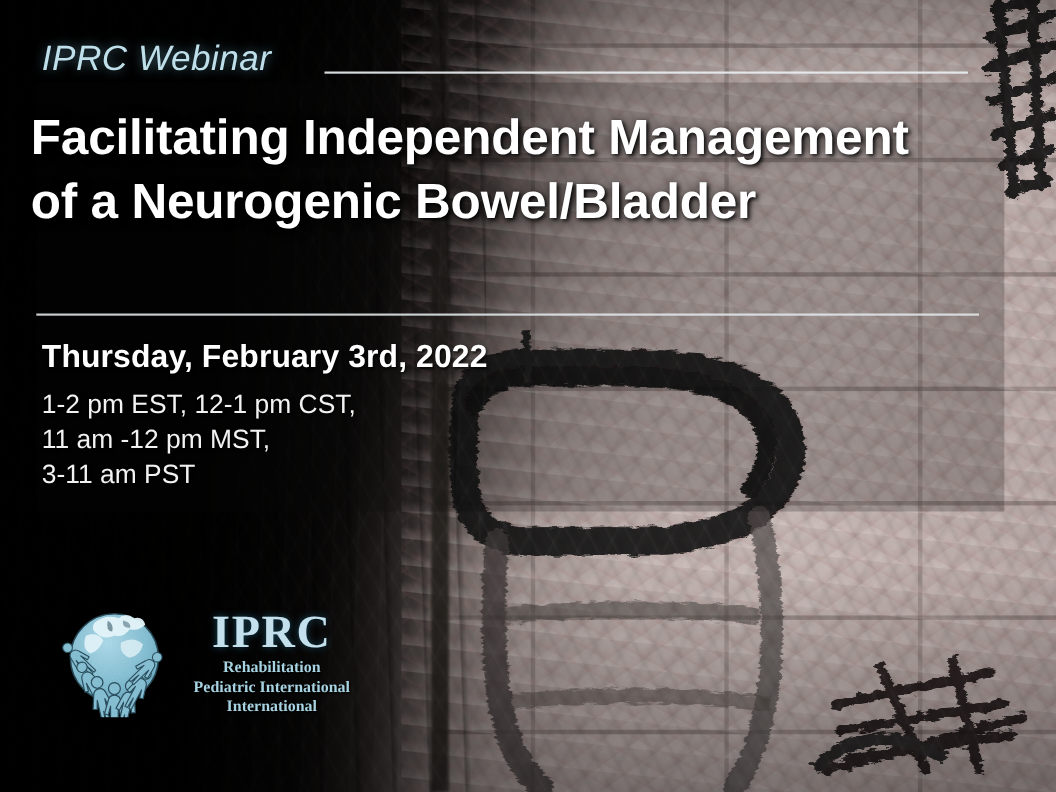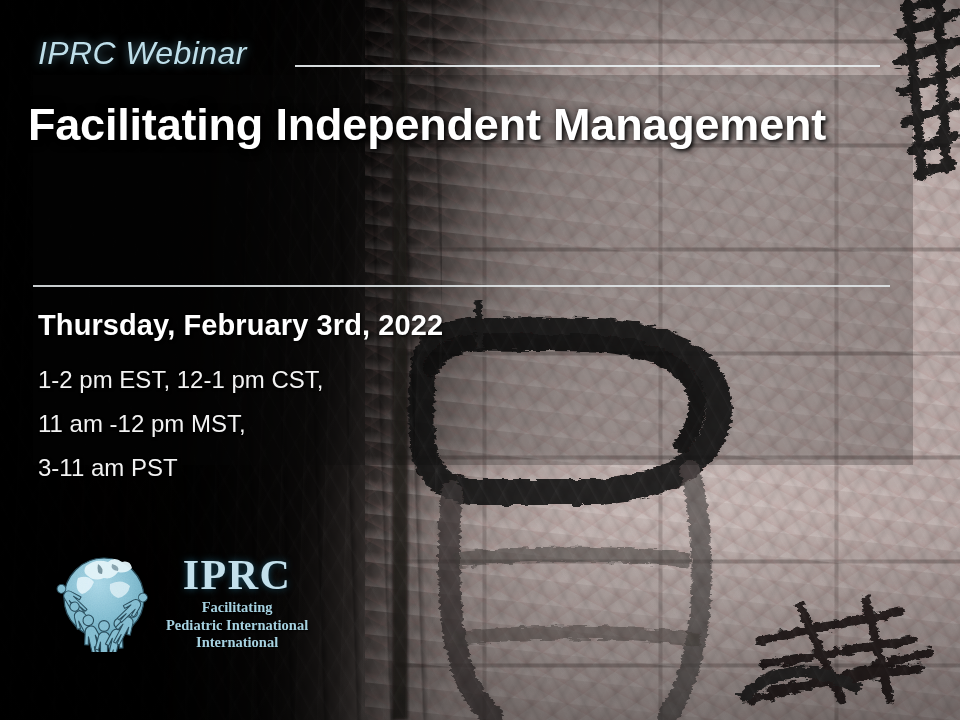--- a/index.html
+++ b/index.html
@@ -226,21 +226,21 @@
   .times {
     position: absolute;
     left: 38px;
     top: 352px;
     font-size: 24px;
     line-height: 32px;
     font-weight: 400;
     color: #f2f2f2;
     text-shadow: 1px 1px 3px rgba(0,0,0,0.9);
   }
-  .times span { display: block; white-space: nowrap; margin-top: 12px; }
+  .times span { display: block; white-space: nowrap; }
 
   
   .logo {
     position: absolute;
     left: 48px;
     top: 546px;
     width: 262px;
     height: 118px;
     display: flex;
     align-items: flex-start;
@@ -248,21 +248,21 @@
 
   .logo-mark {
     width: 112px;
     height: 104px;
     flex: 0 0 112px;
     margin-top: 2px;
     filter: drop-shadow(0 0 5px rgba(0,0,0,0.8));
   }
 
   .logo-text {
-    margin-left: 6px;
+    margin-left: 16px;
     margin-top: 8px;
     text-align: center;
     font-family: "Liberation Serif", "DejaVu Serif", serif;
     color: #a9d3e2;
   }
 
   .logo-acronym {
     font-size: 42px;
     line-height: 42px;
     font-weight: 700;
@@ -343,20 +343,21 @@
   <div class="bg-panel"></div>
 
   <div class="content">
 
     <div class="eyebrow">IPRC Webinar</div>
 
     <div class="rule-top"></div>
 
     <h1 class="headline">
       <span class="hl-line">Facilitating Independent Management</span>
+      <span class="hl-line">of a Neurogenic Bowel/Bladder</span>
     </h1>
 
     <div class="rule-bottom"></div>
 
     <div class="date">Thursday, February 3rd, 2022</div>
 
     <div class="times">
       <span>1-2 pm EST, 12-1 pm CST,</span>
       <span>11 am -12 pm MST,</span>
       <span>3-11 am PST</span>
@@ -435,21 +436,21 @@
             <circle cx="7" cy="2" r="5.1"></circle>
             <path d="M7 8 Q12 8 13 14 L16 25 L12.5 26 L10.5 18 L10.5 40 L7.8 40 L7 29
                      L6.2 40 L3.5 40 L3.5 18 L1.5 26 L-2 25 L1 14 Q2 8 7 8 Z"></path>
           </g>
         </g>
       </svg>
 
       <div class="logo-text">
         <div class="logo-acronym">IPRC</div>
         <div class="logo-sub">
-          <span>Facilitating</span>
+          <span>Rehabilitation</span>
           <span>Pediatric International</span>
           <span>International</span>
         </div>
       </div>
     </div>
 
   </div>
 </div>
 
 </body></html>

